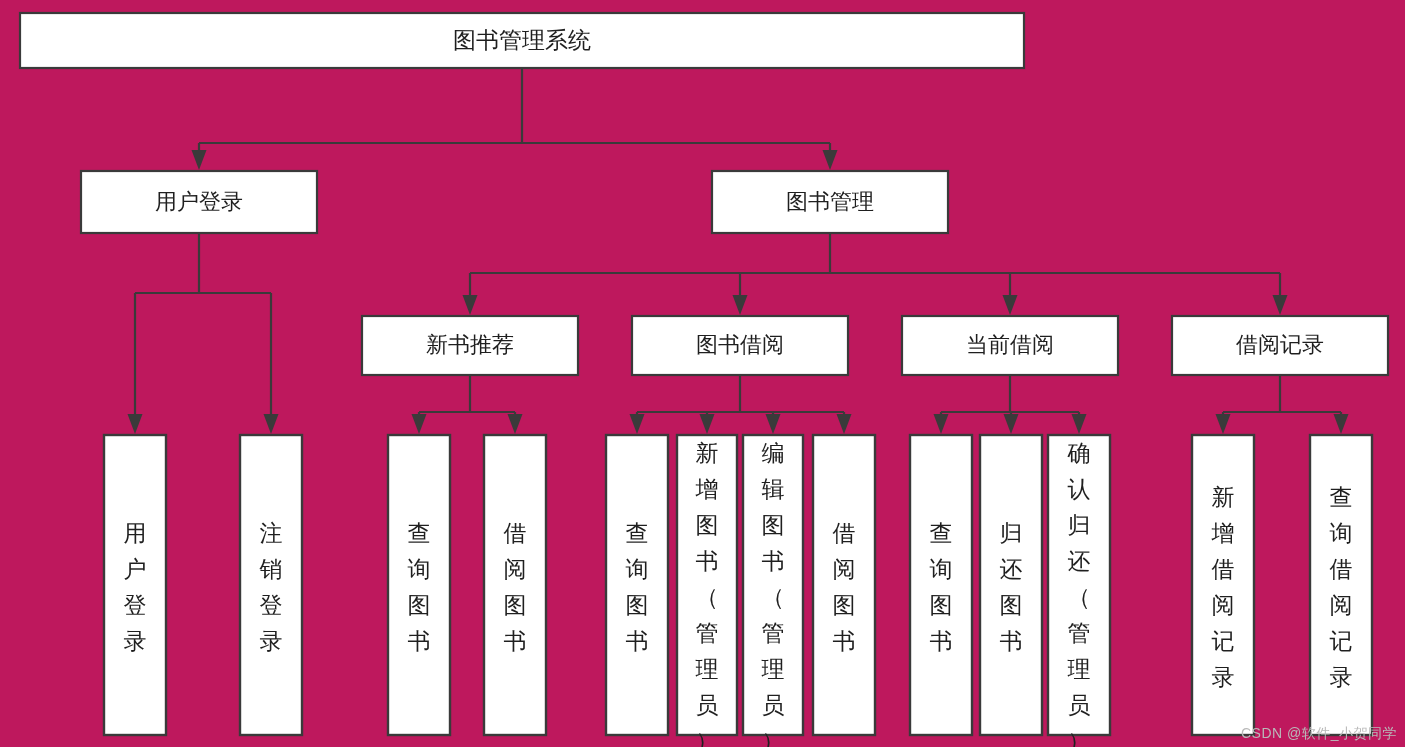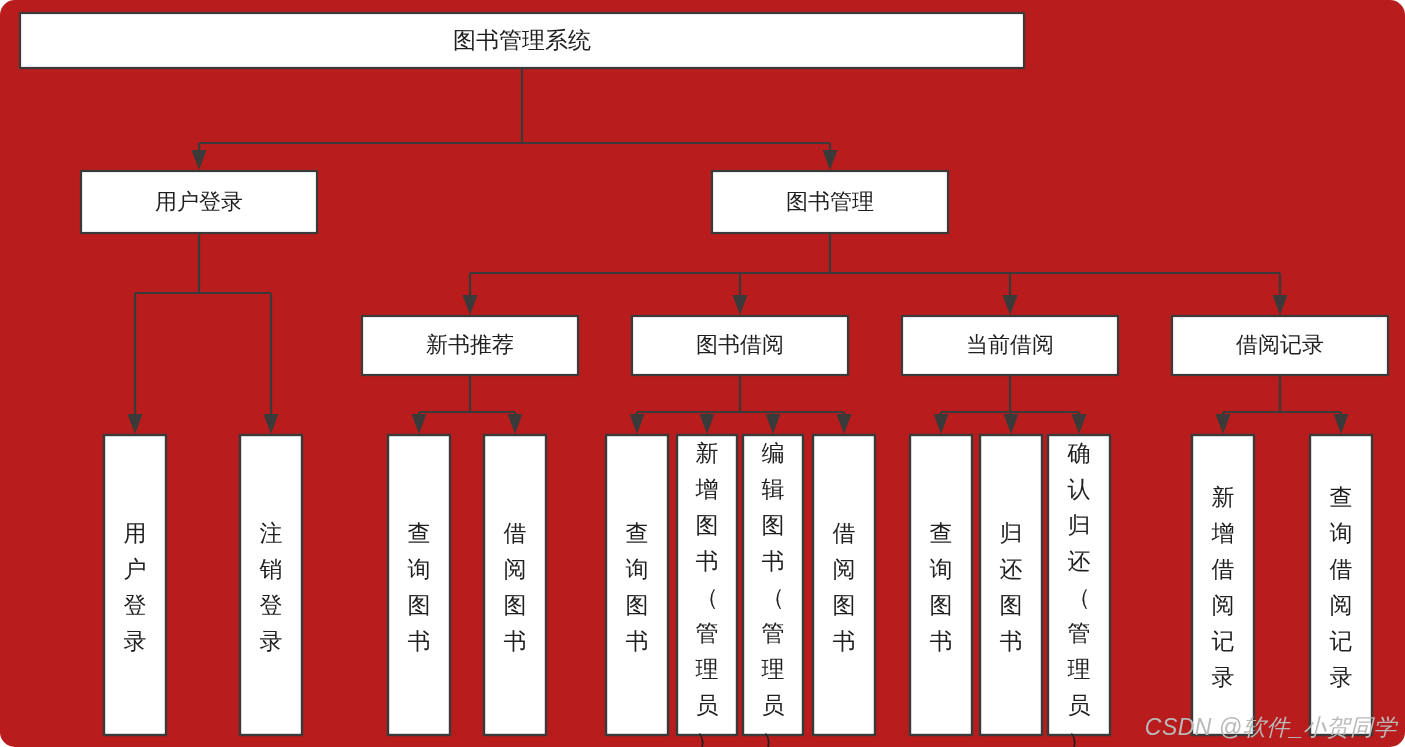--- a/index.html
+++ b/index.html
@@ -1,21 +1,21 @@
 <!DOCTYPE html>
 <html><head>
 <meta charset="utf-8">
 <title>图书管理系统 功能结构图</title>
 <style>
   html,body{margin:0;padding:0;background:#ffffff;}
   body{
     font-family:"Liberation Sans","DejaVu Sans",sans-serif;
     width:1405px;height:747px;overflow:hidden;position:relative;
   }
-  #diagram-root{position:relative;width:1405px;height:747px;background:#b91c1c;border-radius:15px;}
+  #diagram-root{position:relative;width:1405px;height:747px;background:#be185d;}
   svg#tree-svg{position:absolute;left:0;top:0;width:1405px;height:747px;display:block;}
 
   .node-box{
     fill:#ffffff;
     stroke:#3a3a3a;
     stroke-width:2.2;
   }
   .node-box.leaf{stroke-width:2.4;}
 
   .node-label{
@@ -41,26 +41,25 @@
     stroke-linecap:butt;
     stroke-linejoin:miter;
   }
   .arrow-head{fill:#3a3a3a;stroke:none;}
 
   .watermark{
     position:absolute;
     right:8px;
     bottom:4px;
     font-family:"Liberation Sans","DejaVu Sans",sans-serif;
-    font-size:23px;
+    font-size:14px;
     color:#b9b9b9;
     letter-spacing:0.5px;
     white-space:nowrap;
     user-select:none;
-    font-style:italic;
   }
 </style>
 </head>
 <body>
 
 <div id="diagram-root">
   <svg id="tree-svg" viewBox="0 0 1405 747">
     <g id="edge-layer">
         <g>
           <path class="edge" d="M 522 68 L 522 143"></path>

